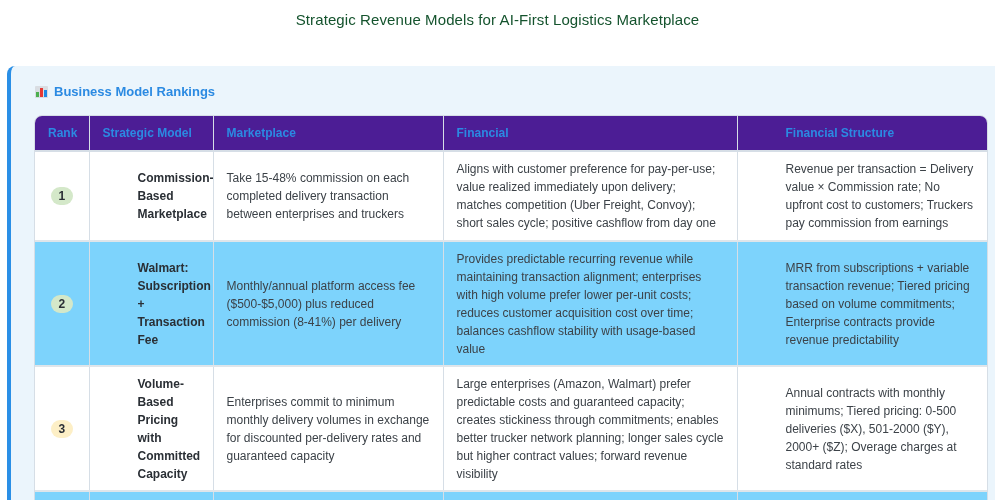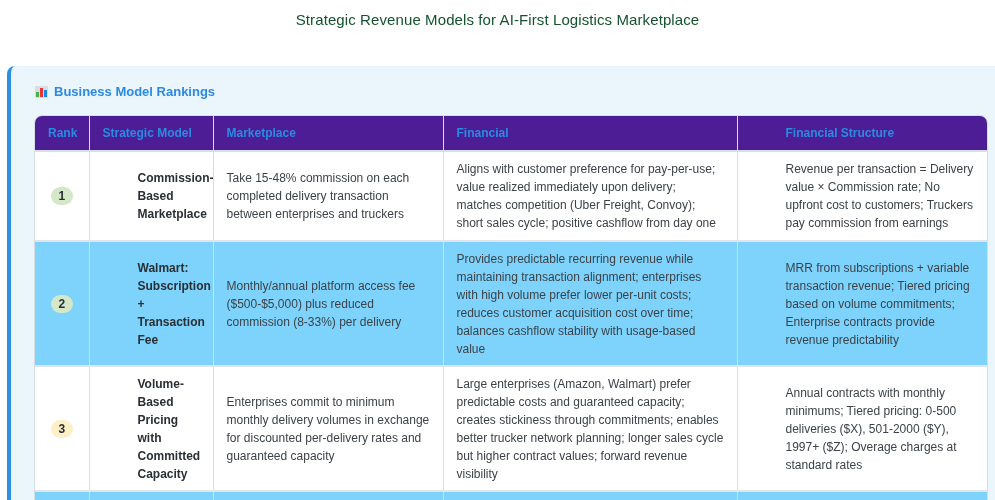--- a/index.html
+++ b/index.html
@@ -89,32 +89,32 @@
           <td class="model">Commission-Based Marketplace</td>
           <td>Take 15-48% commission on each completed delivery transaction between enterprises and truckers</td>
           <td>Aligns with customer preference for pay-per-use; value realized immediately upon delivery; matches competition (Uber Freight, Convoy); short sales cycle; positive cashflow from day one</td>
           <td>Revenue per transaction = Delivery value × Commission rate; No upfront cost to customers; Truckers pay commission from earnings</td>
         </tr>
         <tr class="alt" style="height:125px">
           <td class="rank">
             <span class="rank-badge" style="background:#d4e8c9">2</span>
           </td>
           <td class="model">Walmart: Subscription + Transaction Fee</td>
-          <td>Monthly/annual platform access fee ($500-$5,000) plus reduced commission (8-33%) per delivery</td>
+          <td>Monthly/annual platform access fee ($500-$5,000) plus reduced commission (8-41%) per delivery</td>
           <td>Provides predictable recurring revenue while maintaining transaction alignment; enterprises with high volume prefer lower per-unit costs; reduces customer acquisition cost over time; balances cashflow stability with usage-based value</td>
           <td>MRR from subscriptions + variable transaction revenue; Tiered pricing based on volume commitments; Enterprise contracts provide revenue predictability</td>
         </tr>
         <tr style="height:125px">
           <td class="rank">
             <span class="rank-badge" style="background:#fdefc6">3</span>
           </td>
           <td class="model">Volume-Based Pricing with Committed Capacity</td>
           <td>Enterprises commit to minimum monthly delivery volumes in exchange for discounted per-delivery rates and guaranteed capacity</td>
           <td>Large enterprises (Amazon, Walmart) prefer predictable costs and guaranteed capacity; creates stickiness through commitments; enables better trucker network planning; longer sales cycle but higher contract values; forward revenue visibility</td>
-          <td>Annual contracts with monthly minimums; Tiered pricing: 0-500 deliveries ($X), 501-2000 ($Y), 1997+ ($Z); Overage charges at standard rates</td>
+          <td>Annual contracts with monthly minimums; Tiered pricing: 0-500 deliveries ($X), 501-2000 ($Y), 2000+ ($Z); Overage charges at standard rates</td>
         </tr>
         <tr class="alt" style="height:60px">
           <td></td>
           <td></td>
           <td></td>
           <td></td>
           <td></td>
         </tr>
       </tbody>
     </table>

